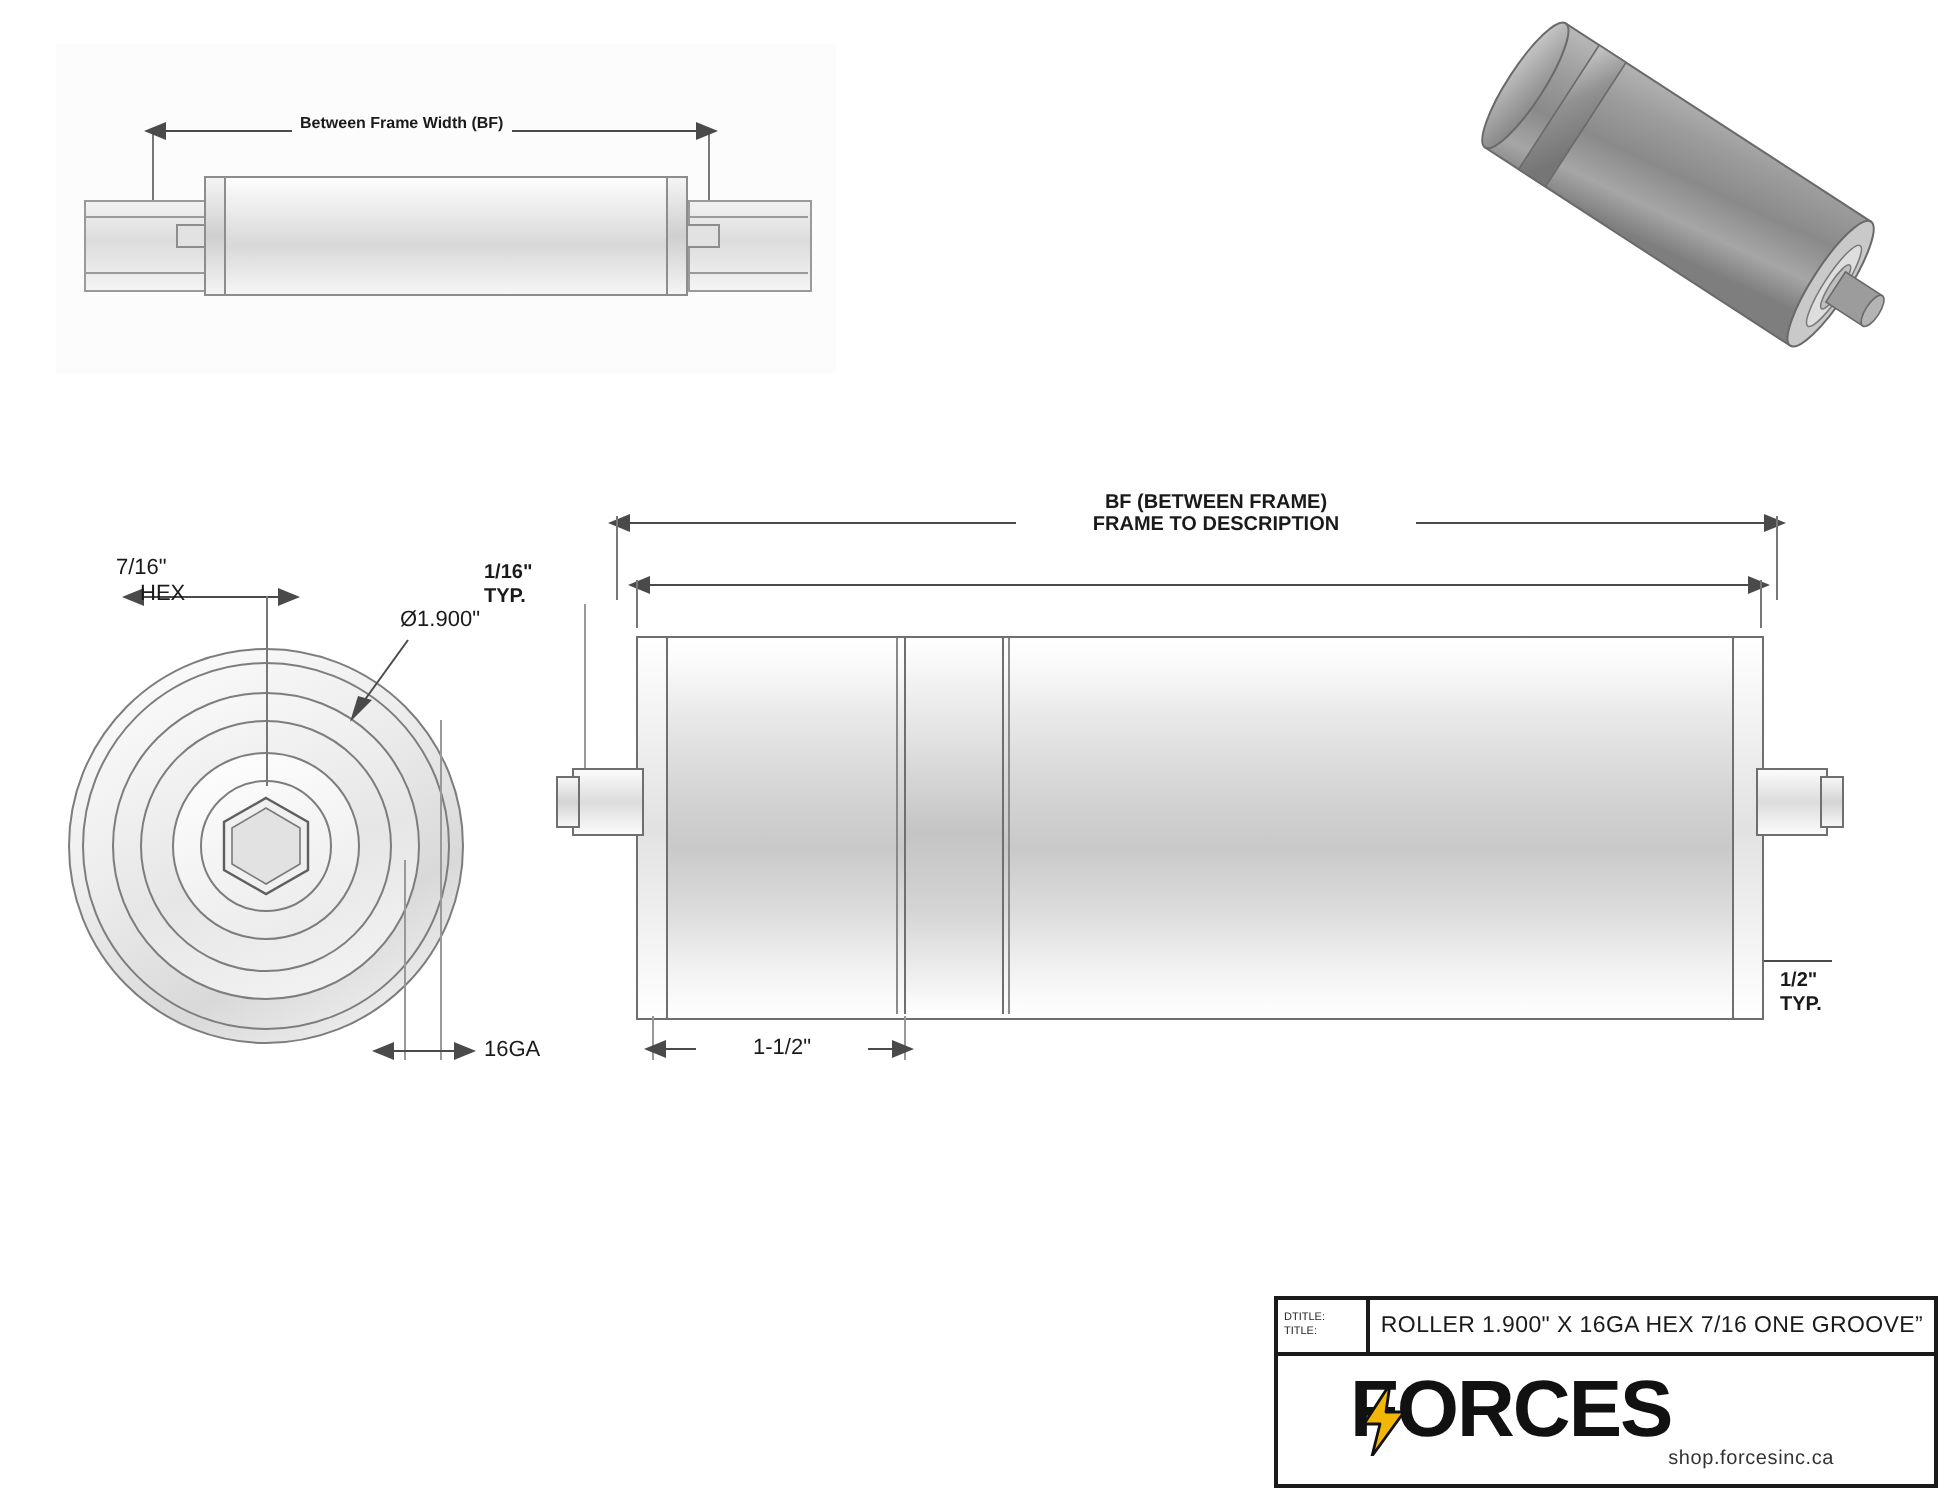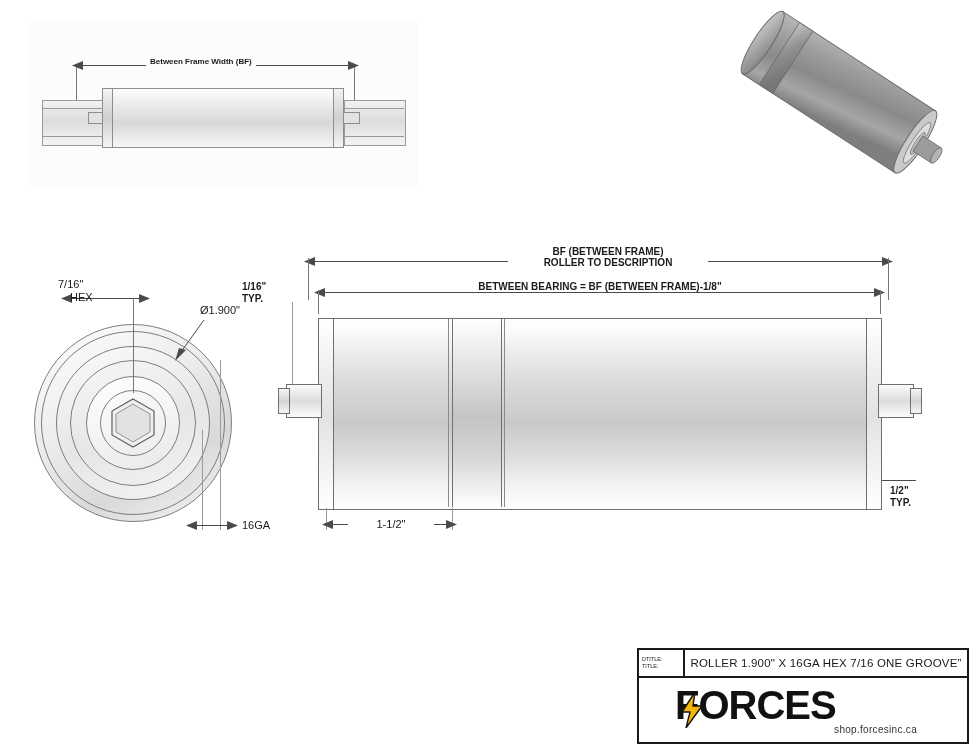--- a/index.html
+++ b/index.html
@@ -314,32 +314,31 @@
     <div class="hline" style="left:38px; top:-39px; width:580px;"></div>
     <svg class="abs" style="left:34px; top:-44px;" width="12" height="11">
       <polygon points="0,5.5 11,1 11,10" fill="#4a4a4a"></polygon>
     </svg>
     <svg class="abs" style="left:611px; top:-44px;" width="12" height="11">
       <polygon points="12,5.5 1,1 1,10" fill="#4a4a4a"></polygon>
     </svg>
     <div class="extline" style="left:38px; top:-42px; height:42px;"></div>
     <div class="extline" style="left:618px; top:-42px; height:42px;"></div>
     <div class="txt t10 center" style="left:238px; top:-54px; width:200px; background:#fff;">BF (BETWEEN FRAME)</div>
-    <div class="txt t10 center" style="left:238px; top:-43px; width:200px; background:#fff;">ROLLER TO DESCRIPTION</div>
+    <div class="txt t10 center" style="left:238px; top:-43px; width:200px; background:#fff;">FRAME TO DESCRIPTION</div>
 
     <div class="hline" style="left:48px; top:-8px; width:562px;"></div>
     <svg class="abs" style="left:44px; top:-13px;" width="12" height="11">
       <polygon points="0,5.5 11,1 11,10" fill="#4a4a4a"></polygon>
     </svg>
     <svg class="abs" style="left:603px; top:-13px;" width="12" height="11">
       <polygon points="12,5.5 1,1 1,10" fill="#4a4a4a"></polygon>
     </svg>
     <div class="extline" style="left:48px; top:-10px; height:24px;"></div>
     <div class="extline" style="left:610px; top:-10px; height:24px;"></div>
-    <div class="txt t10 center" style="left:155px; top:-19px; width:350px; background:#fff;">BETWEEN BEARING = BF (BETWEEN FRAME)-1/8"</div>
 
     <div class="txt t10" style="left:-28px; top:-19px;">1/16"</div>
     <div class="txt t10" style="left:-28px; top:-7px;">TYP.</div>
     <div class="extline" style="left:22px; top:2px; height:92px; background:#999;"></div>
 
     <div class="tube" style="left:48px; top:18px; width:562px; height:190px; border-radius:3px;"></div>
 
     <div class="groove" style="left:182px; top:19px; width:48px; height:188px;"></div>
     <div class="vline" style="left:178px; top:19px; height:188px; background:#8a8a8a;"></div>
     <div class="vline" style="left:234px; top:19px; height:188px; background:#8a8a8a;"></div>

